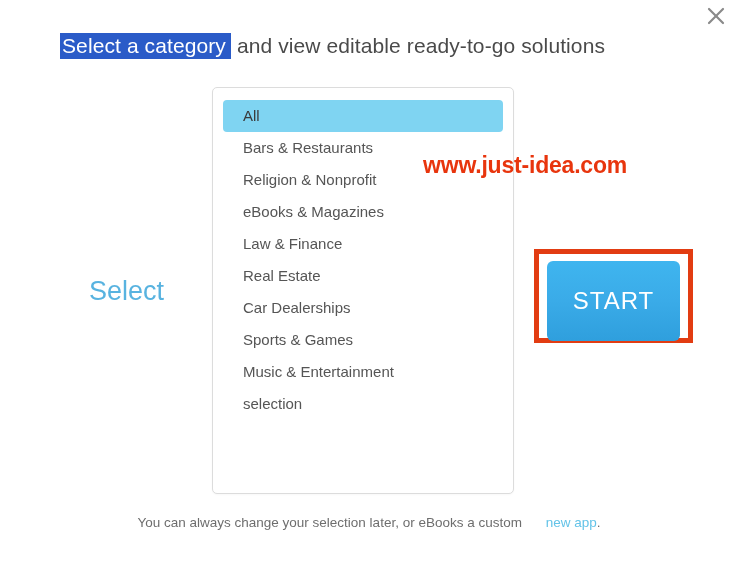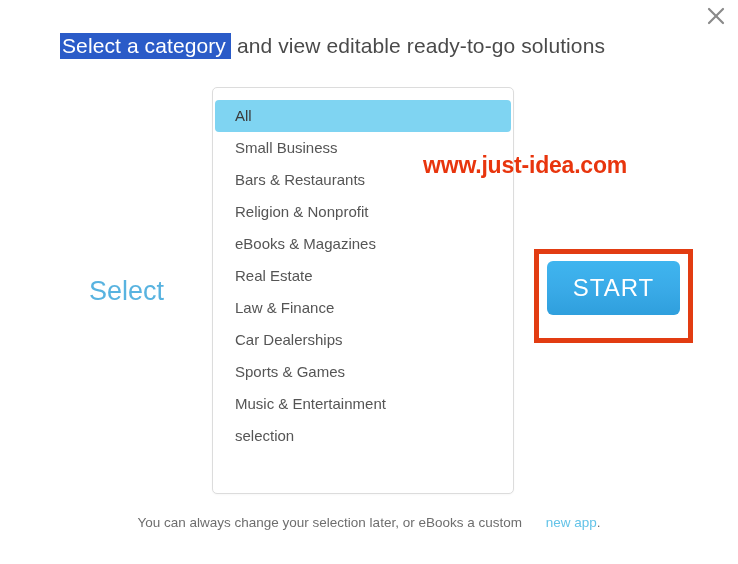--- a/index.html
+++ b/index.html
@@ -58,21 +58,21 @@
     border: 1px solid #dcdcdc;
     border-radius: 5px;
     box-sizing: border-box;
     padding-top: 12px;
     box-shadow: 0 1px 2px rgba(0,0,0,0.03);
     overflow: hidden;
   }
   .list-item {
     height: 32px;
     line-height: 32px;
-    margin: 0 2px;
+    margin: 0 10px;
     padding-left: 20px;
     font-size: 15px;
     color: #555555;
     border-radius: 4px;
     cursor: pointer;
     white-space: nowrap;
   }
   .list-item.selected {
     background: #7fd4f2;
     color: #3a3a3a;
@@ -112,21 +112,21 @@
     box-sizing: border-box;
     background: transparent;
   }
 
   
   .start-btn {
     position: absolute;
     left: 547px;
     top: 261px;
     width: 133px;
-    height: 54px;
+    height: 80px;
     border: none;
     border-radius: 6px;
     background: linear-gradient(to bottom, #3fb5ef 0%, #3aabe8 50%, #2f9fdd 100%);
     color: #ffffff;
     font-family: "Liberation Sans", sans-serif;
     font-size: 24px;
     letter-spacing: 1px;
     cursor: pointer;
     display: flex;
     align-items: center;
@@ -160,26 +160,25 @@
       <line x1="3" y1="3" x2="17" y2="17" stroke="#8a8a8a" stroke-width="2.2" stroke-linecap="round"></line>
       <line x1="17" y1="3" x2="3" y2="17" stroke="#8a8a8a" stroke-width="2.2" stroke-linecap="round"></line>
     </svg>
   </span>
 </div>
 
 <div class="headline"><span class="sel">Select a category</span><span> and view editable ready-to-go solutions</span></div>
 
 <div class="listbox" id="category-listbox">
     <div class="list-item selected">All</div>
-    <div class="list-item">Small Business</div>
     <div class="list-item">Bars &amp; Restaurants</div>
     <div class="list-item">Religion &amp; Nonprofit</div>
     <div class="list-item">eBooks &amp; Magazines</div>
+    <div class="list-item">Law &amp; Finance</div>
     <div class="list-item">Real Estate</div>
-    <div class="list-item">Law &amp; Finance</div>
     <div class="list-item">Car Dealerships</div>
     <div class="list-item">Sports &amp; Games</div>
     <div class="list-item">Music &amp; Entertainment</div>
     <div class="list-item">selection</div>
   </div>
 
 <div class="watermark">www.just-idea.com</div>
 
 <div class="select-label">Select</div>
 

